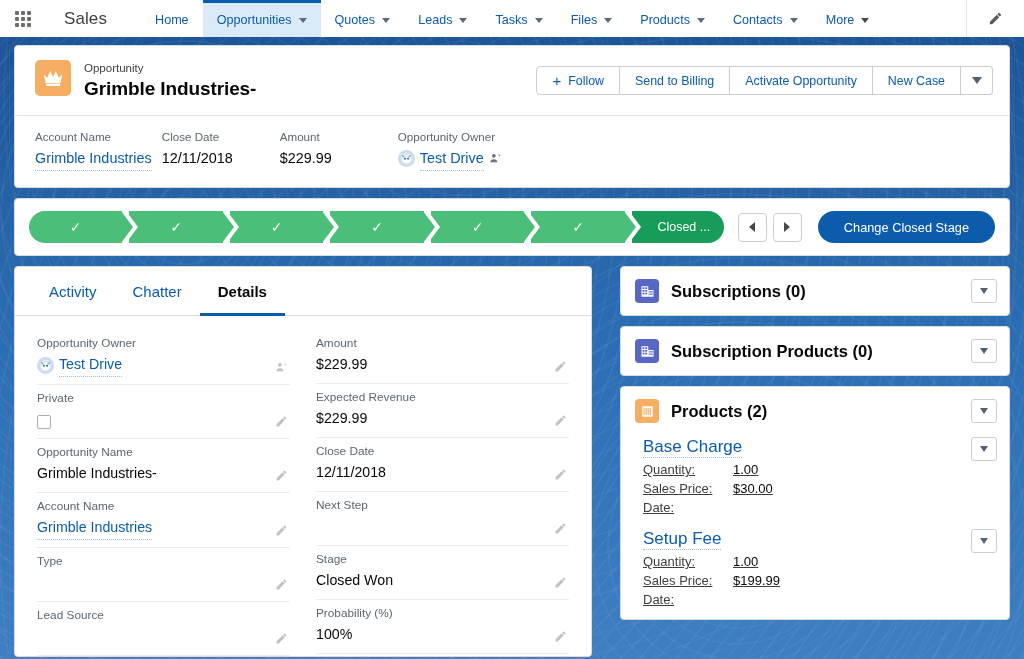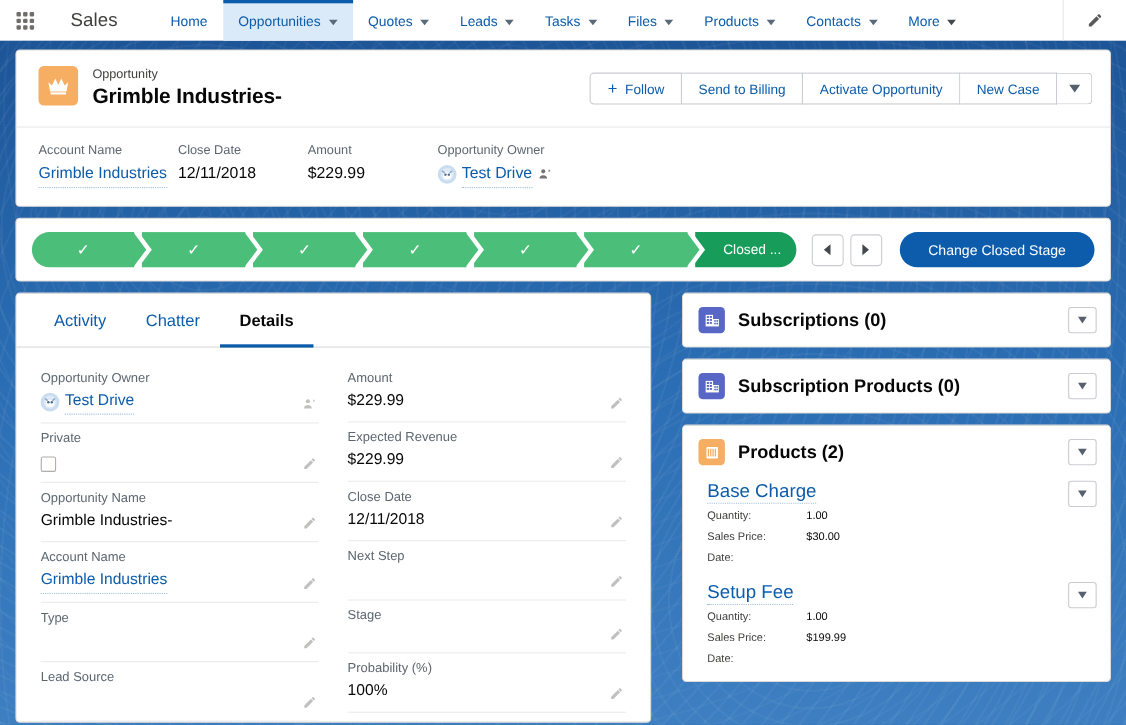--- a/index.html
+++ b/index.html
@@ -319,21 +319,21 @@
     border-left: 4.5px solid transparent;
     border-right: 4.5px solid transparent;
     border-top: 6px solid #56606e;
   }
   .prod-item { padding: 2px 12px 10px 22px; position: relative; }
   .prod-name {
     font-size: 17px; color: #0b5cab; text-decoration: none;
     border-bottom: 1px dotted #9fbfe0;
     display: inline-block; margin-bottom: 2px;
   }
-  .prod-row { display: flex; font-size: 10px; color: #3e3e3c; line-height: 19px; }
+  .prod-row { display: flex; font-size: 13px; color: #3e3e3c; line-height: 19px; text-decoration: underline; }
   .prod-key { width: 90px; flex-shrink: 0; }
   .prod-val { color: #080707; }
   .prod-caret {
     position: absolute; right: 12px; top: 2px;
     width: 26px; height: 24px;
     border: 1px solid #c9ccd1; border-radius: 3px;
     background: #fff;
     display: flex; align-items: center; justify-content: center;
     cursor: pointer;
   }
@@ -619,20 +619,23 @@
                 <div class="fld-label">Next Step</div>
                 <div class="fld-value">
                   <span></span>
                 </div>
                 <svg class="edit-pencil" viewBox="0 0 24 24">
                   <path d="M3 17.2V21h3.8L17.9 9.9l-3.8-3.8L3 17.2zM20.7 7.1c.4-.4.4-1 0-1.4l-2.4-2.4c-.4-.4-1-.4-1.4 0l-1.8 1.8 3.8 3.8 1.8-1.8z" fill="#3e3e3c"></path>
                 </svg>
               </div>
               <div class="fld">
                 <div class="fld-label">Stage</div>
+                <div class="fld-value">
+                  <span>Closed Won</span>
+                </div>
                 <svg class="edit-pencil" viewBox="0 0 24 24">
                   <path d="M3 17.2V21h3.8L17.9 9.9l-3.8-3.8L3 17.2zM20.7 7.1c.4-.4.4-1 0-1.4l-2.4-2.4c-.4-.4-1-.4-1.4 0l-1.8 1.8 3.8 3.8 1.8-1.8z" fill="#3e3e3c"></path>
                 </svg>
               </div>
               <div class="fld">
                 <div class="fld-label">Probability (%)</div>
                 <div class="fld-value">
                   <span>100%</span>
                 </div>
                 <svg class="edit-pencil" viewBox="0 0 24 24">

